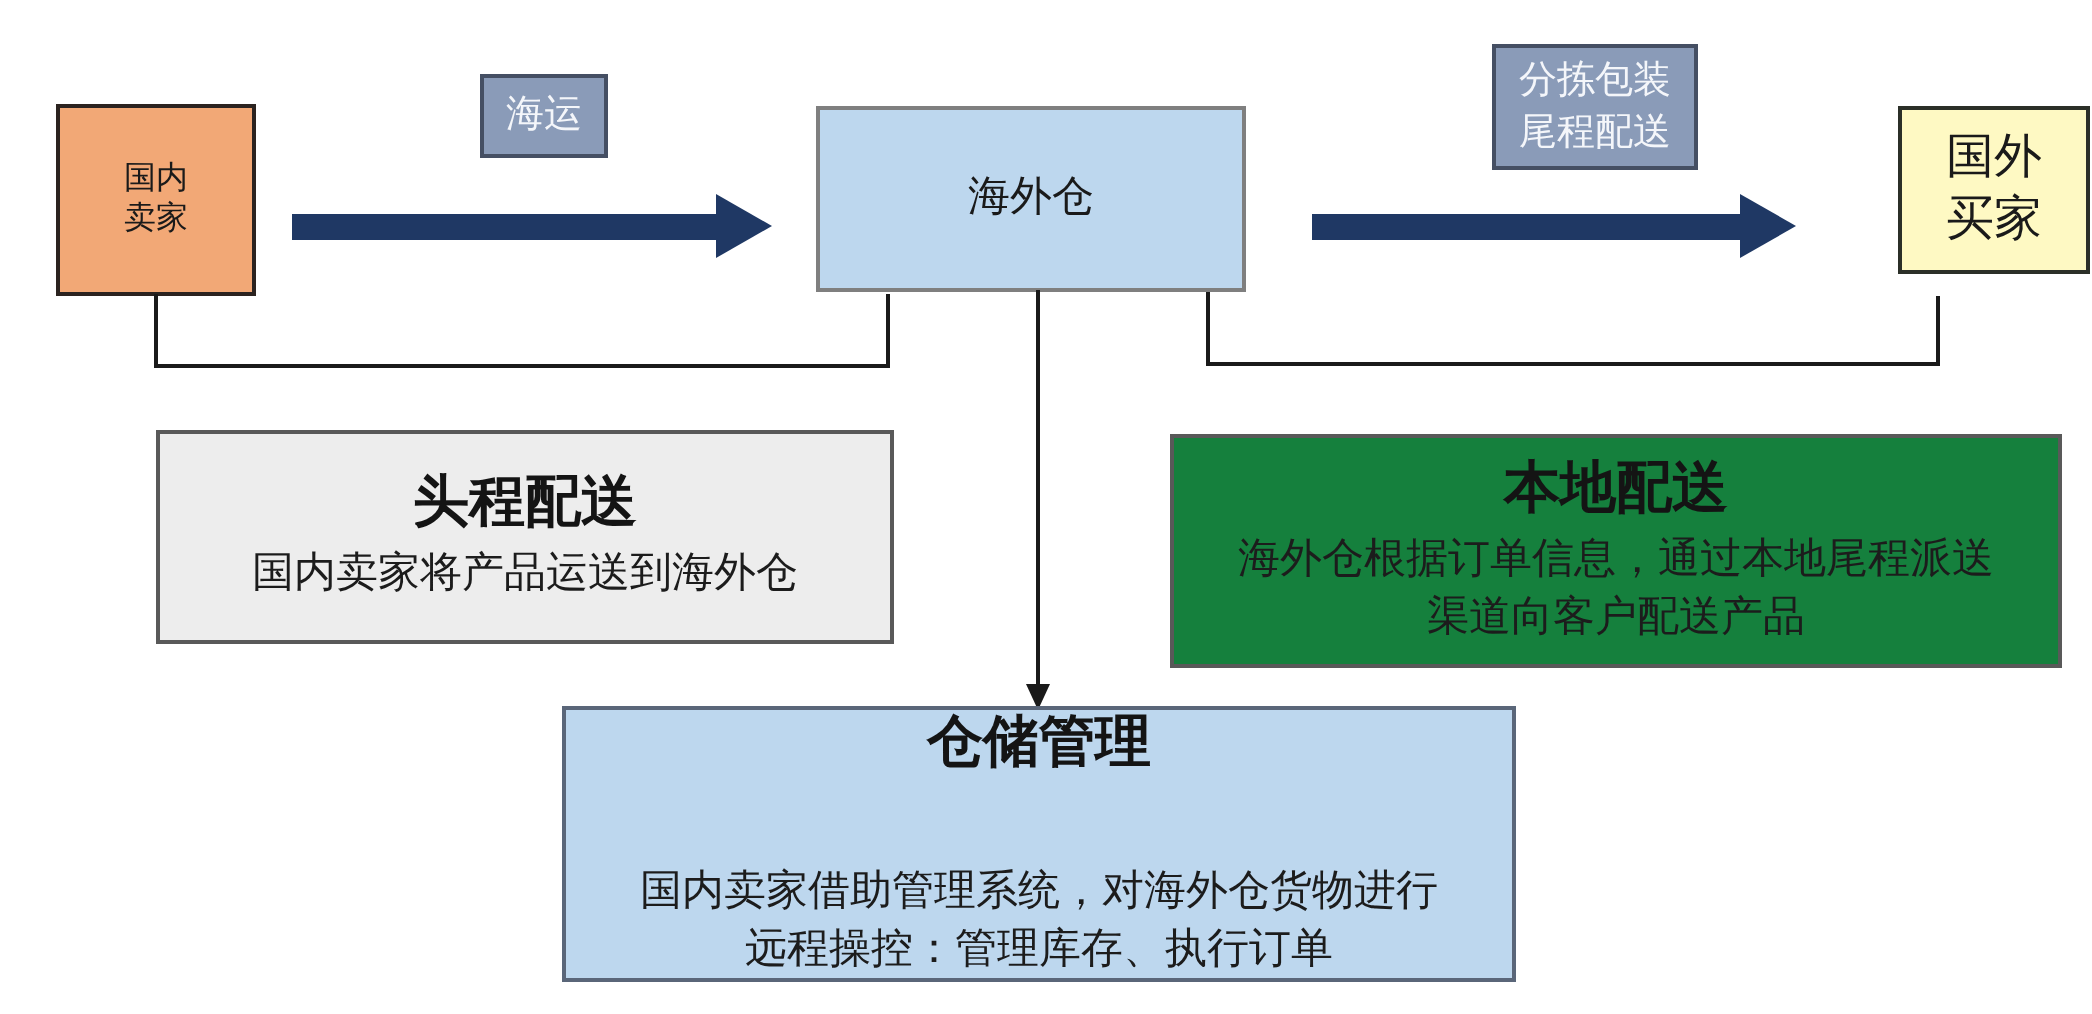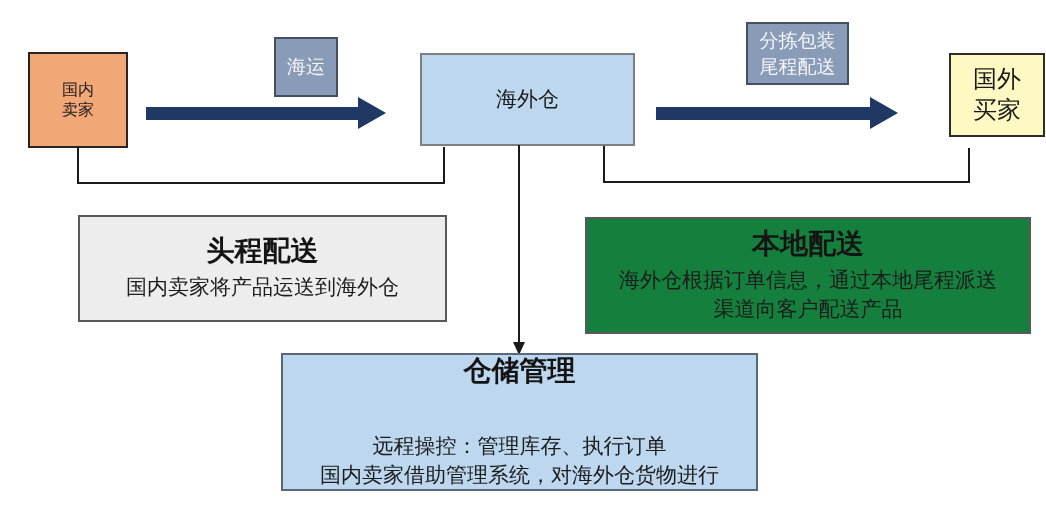--- a/index.html
+++ b/index.html
@@ -5,30 +5,30 @@
   html,body{margin:0;padding:0;background:#ffffff;}
   body{font-family:"Liberation Sans","DejaVu Sans",sans-serif;}
   .canvas{position:relative;width:1046px;height:507px;background:#ffffff;overflow:hidden;}
 
   .node{position:absolute;box-sizing:border-box;display:flex;flex-direction:column;
         align-items:center;justify-content:center;text-align:center;color:#1a1a1a;}
   .node .ln{line-height:1.28;}
 
   .node-seller{left:28px;top:52px;width:100px;height:96px;background:#F2A876;
         border:2px solid #2b2320;font-size:16px;}
-  .node-warehouse{left:420px;top:53px;width:215px;height:93px;background:#BDD7EE;
+  .node-warehouse{left:408px;top:53px;width:215px;height:93px;background:#BDD7EE;
         border:2px solid #7f7f7f;font-size:21px;}
   .node-buyer{left:949px;top:53px;width:96px;height:84px;background:#fef9c3;
         border:2px solid #2b2f28;font-size:24px;}
 
   .edge-label{position:absolute;box-sizing:border-box;display:flex;flex-direction:column;
         align-items:center;justify-content:center;text-align:center;
         background:#8A9BB8;border:2px solid #454f63;color:#f4f6fa;font-size:19px;margin-left:24px;}
   .edge-label .ln{line-height:1.35;}
-  .label-sea{left:250px;top:37px;width:64px;height:60px;}
+  .label-sea{left:216px;top:37px;width:64px;height:42px;}
   .label-sort{left:722px;top:22px;width:103px;height:63px;}
 
   .conn{position:absolute;}
 
   .detail{position:absolute;box-sizing:border-box;display:flex;flex-direction:column;
         align-items:center;justify-content:center;text-align:center;gap:6px;}
   .detail .title{font-size:28px;font-weight:bold;color:#141414;line-height:1.15;}
   .detail .desc{font-size:21px;color:#1c1c1c;line-height:1.35;}
   .detail-firstleg{left:78px;top:215px;width:369px;height:107px;background:#EDEDED;border:2px solid #595959;}
   .detail-local{left:585px;top:217px;width:446px;height:117px;background:#15803d;border:2px solid #595959;}
@@ -94,18 +94,18 @@
     <div class="title">本地配送</div>
     <div class="desc">
       <div>海外仓根据订单信息，通过本地尾程派送</div>
       <div>渠道向客户配送产品</div>
     </div>
   </div>
 
   <div class="detail detail-mgmt">
     <div class="title">仓储管理</div>
     <div class="desc">
+      <div>国内卖家借助管理系统，对海外仓货物进行</div>
       <div>远程操控：管理库存、执行订单</div>
-      <div>国内卖家借助管理系统，对海外仓货物进行</div>
     </div>
   </div>
 
 </div>
 
 </body></html>

